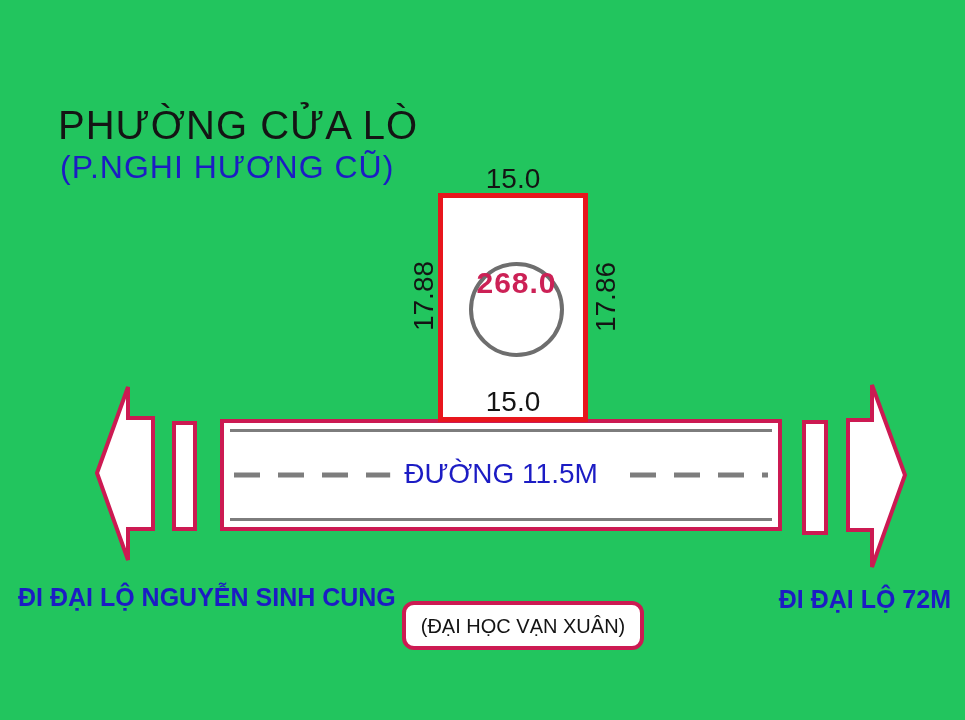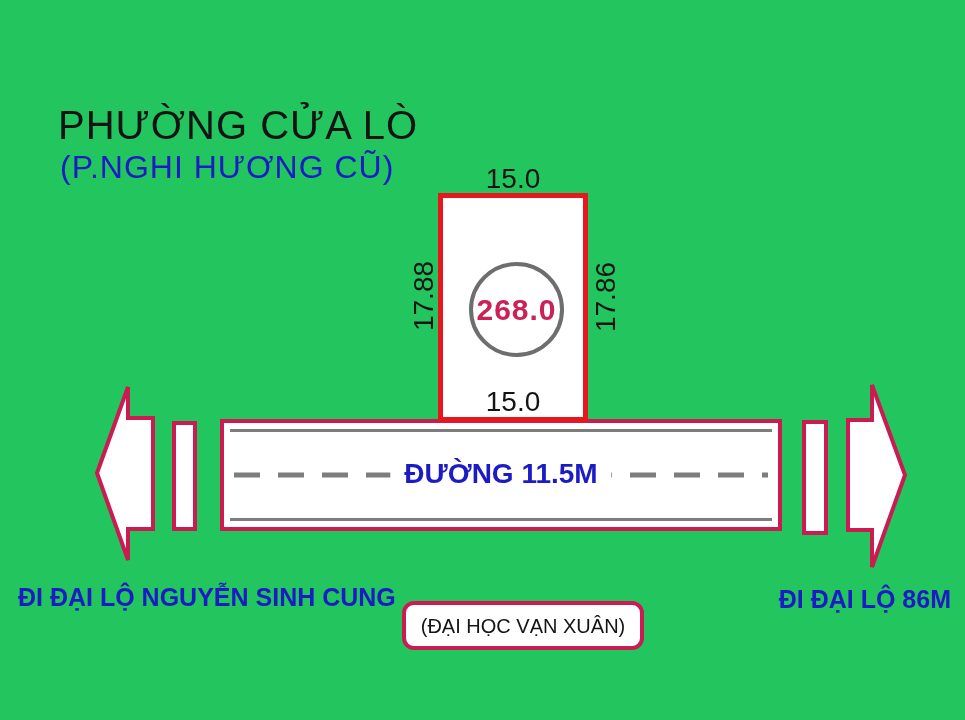--- a/index.html
+++ b/index.html
@@ -20,31 +20,31 @@
 
   .plot-rect{position:absolute;left:438px;top:193px;width:150px;height:229px;border:5px solid var(--plot-border);background:#ffffff;z-index:3;}
 
   .dim{position:absolute;font-size:28px;color:var(--black-text);text-align:center;z-index:4;white-space:nowrap;}
   .dim-top{left:438px;top:163px;width:150px;}
   .dim-bottom{left:438px;top:386px;width:150px;}
   .dim-vert{width:84px;height:28px;line-height:28px;}
   .dim-left{left:382px;top:282px;transform:rotate(-90deg);}
   .dim-right{left:564px;top:283px;transform:rotate(-90deg);}
 
-  .area-circle{position:absolute;left:469px;top:262px;width:95px;height:95px;border:4px solid #6e6e6e;border-radius:50%;background:#ffffff;display:flex;align-items:center;justify-content:center;z-index:4;}
+  .area-circle{position:absolute;left:469px;top:262px;width:95px;height:95px;border:4px solid #6e6e6e;border-radius:50%;background:#ffffff;display:flex;align-items:flex-start;justify-content:center;z-index:4;}
   .area-value{font-size:30px;font-weight:700;color:var(--area-text);letter-spacing:1px;}
 
   .road{position:absolute;left:220px;top:419px;width:562px;height:112px;border:4px solid var(--accent-crimson);background:#ffffff;z-index:2;}
   .road-edge{position:absolute;left:6px;right:6px;height:3px;background:var(--gray-line);}
   .road-edge.top{top:6px;}
   .road-edge.bottom{bottom:6px;}
   .road-dash{position:absolute;left:10px;right:10px;top:50%;height:5px;transform:translateY(-50%);
     background:repeating-linear-gradient(90deg,var(--gray-line) 0 26px,transparent 26px 44px);}
   .road-label{position:absolute;left:50%;top:50%;transform:translate(-50%,-52%);background:#ffffff;
-    padding:2px 14px;font-size:28px;font-weight:700;color:var(--blue-text);white-space:nowrap;z-index:2;}
+    padding:2px 14px;font-size:28px;font-weight:400;color:var(--blue-text);white-space:nowrap;z-index:2;}
 
   .gate-rect{position:absolute;border:4px solid var(--accent-crimson);background:#ffffff;z-index:2;}
   .gate-left{left:172px;top:421px;width:25px;height:110px;}
   .gate-right{left:802px;top:420px;width:26px;height:115px;}
 
   .arrow-svg{position:absolute;z-index:2;}
   .arrow-svg polygon{fill:#ffffff;stroke:var(--accent-crimson);stroke-width:4;stroke-linejoin:miter;}
   .arrow-left-svg{left:90px;top:380px;}
   .arrow-right-svg{left:845px;top:382px;}
 
@@ -86,19 +86,19 @@
   <div class="gate-rect gate-right"></div>
 
   <svg class="arrow-svg arrow-left-svg" width="70" height="188" viewBox="0 0 70 188" xmlns="http://www.w3.org/2000/svg">
     <polygon points="7,93 38,7 38,38 63,38 63,149 38,149 38,180"></polygon>
   </svg>
   <svg class="arrow-svg arrow-right-svg" width="64" height="188" viewBox="0 0 64 188" xmlns="http://www.w3.org/2000/svg">
     <polygon points="3,38 27,38 27,3 60,93 27,185 27,148 3,148"></polygon>
   </svg>
 
   <div class="dir-label dir-left">ĐI ĐẠI LỘ NGUYỄN SINH CUNG</div>
-  <div class="dir-label dir-right">ĐI ĐẠI LỘ 86M</div>
+  <div class="dir-label dir-right">ĐI ĐẠI LỘ 72M</div>
 
   <div class="landmark-box">
     <div class="landmark-line2">(ĐẠI HỌC VẠN XUÂN)</div>
   </div>
 
 </div>
 
 </body></html>

